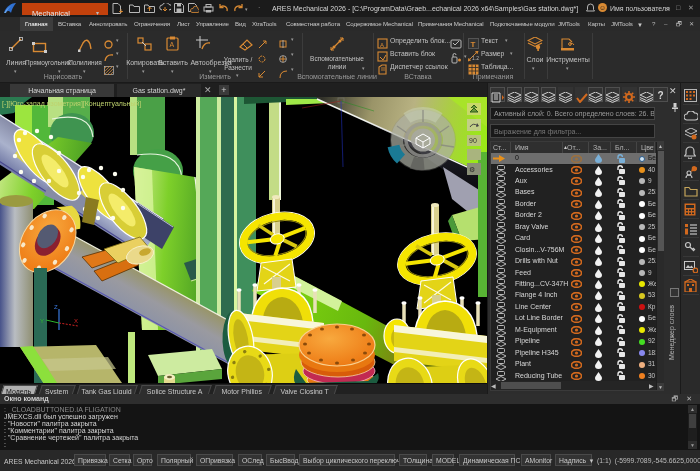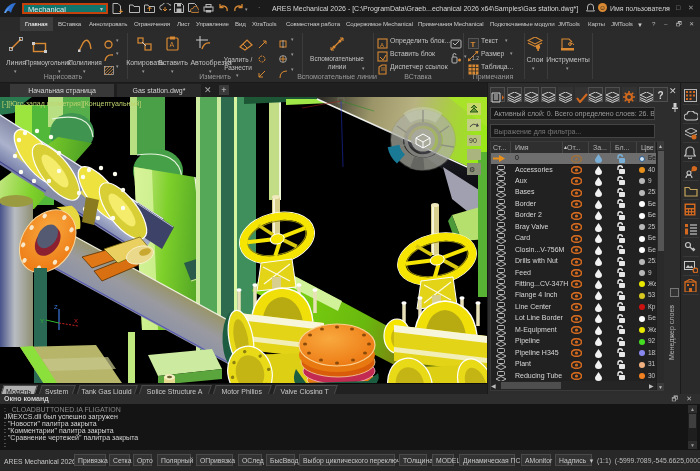--- a/index.html
+++ b/index.html
@@ -1,19 +1,19 @@
 <!DOCTYPE html>
 <html><head><meta charset="utf-8"><style>
 *{margin:0;padding:0;box-sizing:border-box;font-family:"Liberation Sans",sans-serif;}
 html,body{width:700px;height:471px;overflow:hidden;background:#1f1f1f;}
 .app{position:relative;width:700px;height:471px;background:#242424;}
 .abs{position:absolute;}
 
 .titlebar{position:absolute;left:0;top:0;width:700px;height:17px;background:#1b1b1b;color:#cfcfcf;font-size:8px;}
-.mechbox{position:absolute;left:22px;top:3px;width:86px;height:11px;background:#0f766e;border:2px solid #c2410c;color:#e8e8e8;font-size:7.5px;line-height:9px;padding-left:4px;}
+.mechbox{position:absolute;left:22px;top:3px;width:86px;height:11px;background:#3b82f6;border:6px solid #c2410c;color:#e8e8e8;font-size:7.5px;line-height:9px;padding-left:4px;}
 .mechbox:after{content:"▾";position:absolute;right:3px;top:0;font-size:6px;color:#bbb;}
 .ttext{position:absolute;left:272px;top:5px;font-size:7px;color:#d8d8d8;white-space:nowrap;}
 
 .rtabs{position:absolute;left:0;top:17px;width:700px;height:14px;background:#2a2a2a;font-size:7px;color:#c9c9c9;}
 .rtabs span{position:absolute;top:0;height:14px;line-height:14px;}
 .rtab-act{background:#3d3d3d;color:#fff;padding:0 5px;}
 
 .ribbon{position:absolute;left:0;top:31px;width:700px;height:52px;background:#2b2b2b;border-bottom:1px solid #1a1a1a;}
 
 .doctabs{position:absolute;left:0;top:83px;width:487px;height:14px;background:#1f1f1f;}

